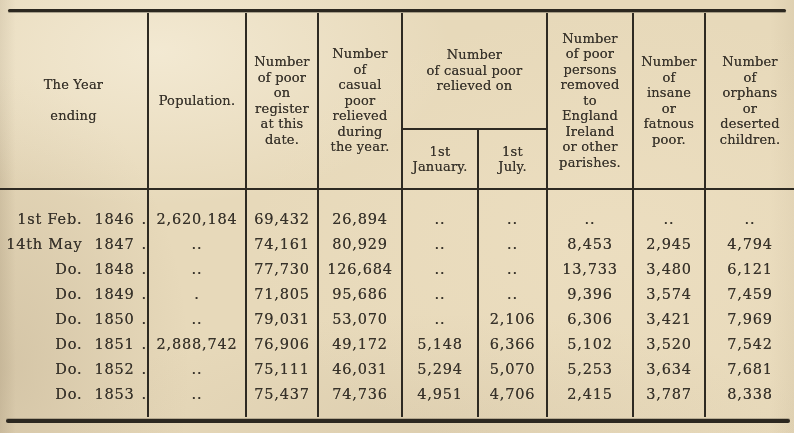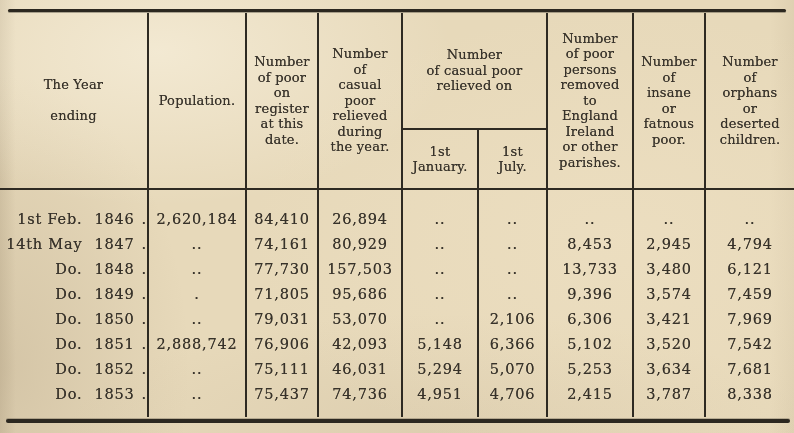--- a/index.html
+++ b/index.html
@@ -137,21 +137,21 @@
     <tbody>
         <tr>
           <td class="yearcell">
             <span class="inner">
               <span class="rowdate">1st Feb.</span>
               <span class="rowyear">1846</span>
               <span class="rowdot">.</span>
             </span>
           </td>
           <td class="vline">2,620,184</td>
-          <td class="vline">84,410</td>
+          <td class="vline">69,432</td>
           <td class="vline">26,894</td>
           <td class="vline">..</td>
           <td class="vline">..</td>
           <td class="vline">..</td>
           <td class="vline">..</td>
           <td class="vline">..</td>
         </tr>
         <tr>
           <td class="yearcell">
             <span class="inner">
@@ -172,21 +172,21 @@
         <tr>
           <td class="yearcell">
             <span class="inner">
               <span class="rowdate">Do.</span>
               <span class="rowyear">1848</span>
               <span class="rowdot">.</span>
             </span>
           </td>
           <td class="vline">..</td>
           <td class="vline">77,730</td>
-          <td class="vline">157,503</td>
+          <td class="vline">126,684</td>
           <td class="vline">..</td>
           <td class="vline">..</td>
           <td class="vline">13,733</td>
           <td class="vline">3,480</td>
           <td class="vline">6,121</td>
         </tr>
         <tr>
           <td class="yearcell">
             <span class="inner">
               <span class="rowdate">Do.</span>
@@ -223,21 +223,21 @@
         <tr>
           <td class="yearcell">
             <span class="inner">
               <span class="rowdate">Do.</span>
               <span class="rowyear">1851</span>
               <span class="rowdot">.</span>
             </span>
           </td>
           <td class="vline">2,888,742</td>
           <td class="vline">76,906</td>
-          <td class="vline">42,093</td>
+          <td class="vline">49,172</td>
           <td class="vline">5,148</td>
           <td class="vline">6,366</td>
           <td class="vline">5,102</td>
           <td class="vline">3,520</td>
           <td class="vline">7,542</td>
         </tr>
         <tr>
           <td class="yearcell">
             <span class="inner">
               <span class="rowdate">Do.</span>

